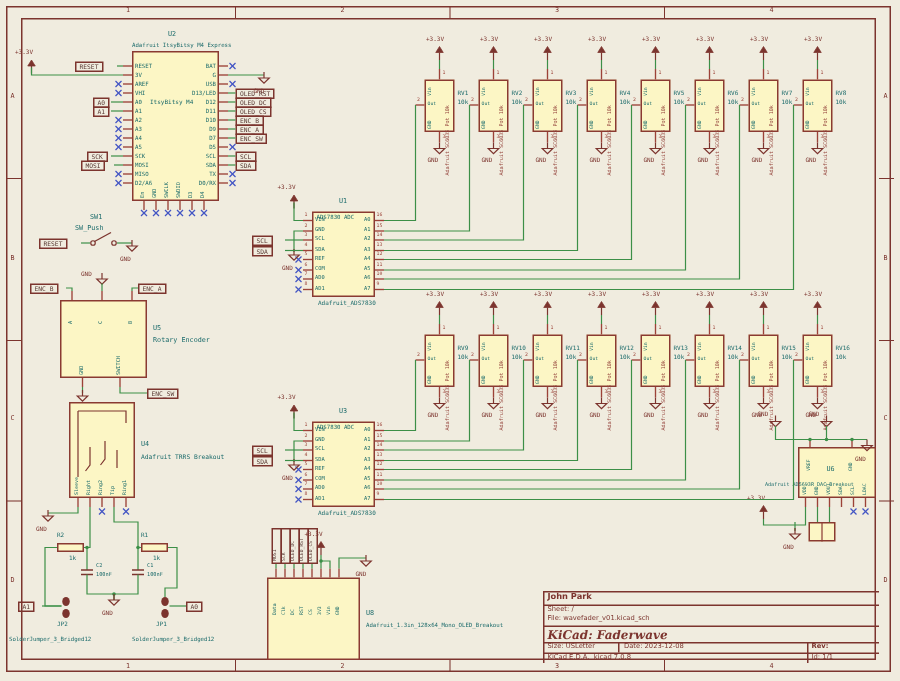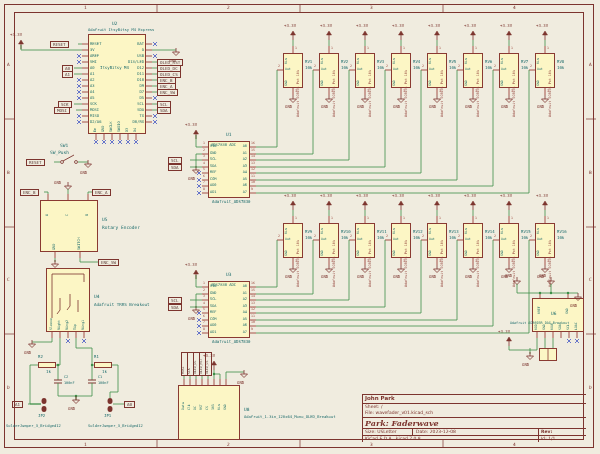--- a/index.html
+++ b/index.html
@@ -887,20 +887,20 @@
     <div class="tbl" style="left:362px;top:394px;width:1px;height:48px;"></div>
     <div class="tbl" style="left:362px;top:403px;width:224px;height:1px;"></div>
     <div class="tbl" style="left:362px;top:417px;width:224px;height:1px;"></div>
     <div class="tbl" style="left:362px;top:428px;width:224px;height:1px;"></div>
     <div class="tbl" style="left:362px;top:435px;width:224px;height:1px;"></div>
     <div class="tbl" style="left:412px;top:428px;width:1px;height:7px;"></div>
     <div class="tbl" style="left:538px;top:428px;width:1px;height:14px;"></div>
     <div class="tbt" style="left:365px;top:396px;font-size:5.5px;font-weight:bold;">John Park</div>
     <div class="tbt" style="left:365px;top:405px;font-size:4.5px;">Sheet: /</div>
     <div class="tbt" style="left:365px;top:411px;font-size:4.5px;">File: wavefader_v01.kicad_sch</div>
-    <div class="tbt" style="left:365px;top:419px;font-size:8px;font-weight:bold;font-style:italic;font-family:'DejaVu Serif',serif;">Park: Faderwave</div>
+    <div class="tbt" style="left:365px;top:419px;font-size:8px;font-weight:bold;font-style:italic;font-family:'DejaVu Serif',serif;">KiCad: Faderwave</div>
     <div class="tbt" style="left:365px;top:430px;font-size:4.5px;">Size: USLetter</div>
     <div class="tbt" style="left:416px;top:430px;font-size:4.5px;">Date: 2023-12-08</div>
     <div class="tbt" style="left:365px;top:437px;font-size:4.5px;">KiCad E.D.A.  kicad 7.0.8</div>
     <div class="tbt" style="left:541px;top:429.5px;font-size:4.5px;font-weight:bold;">Rev:</div>
     <div class="tbt" style="left:541px;top:437px;font-size:4.5px;">Id: 1/1</div>
   </div>
 </div>
 
 </body></html>

